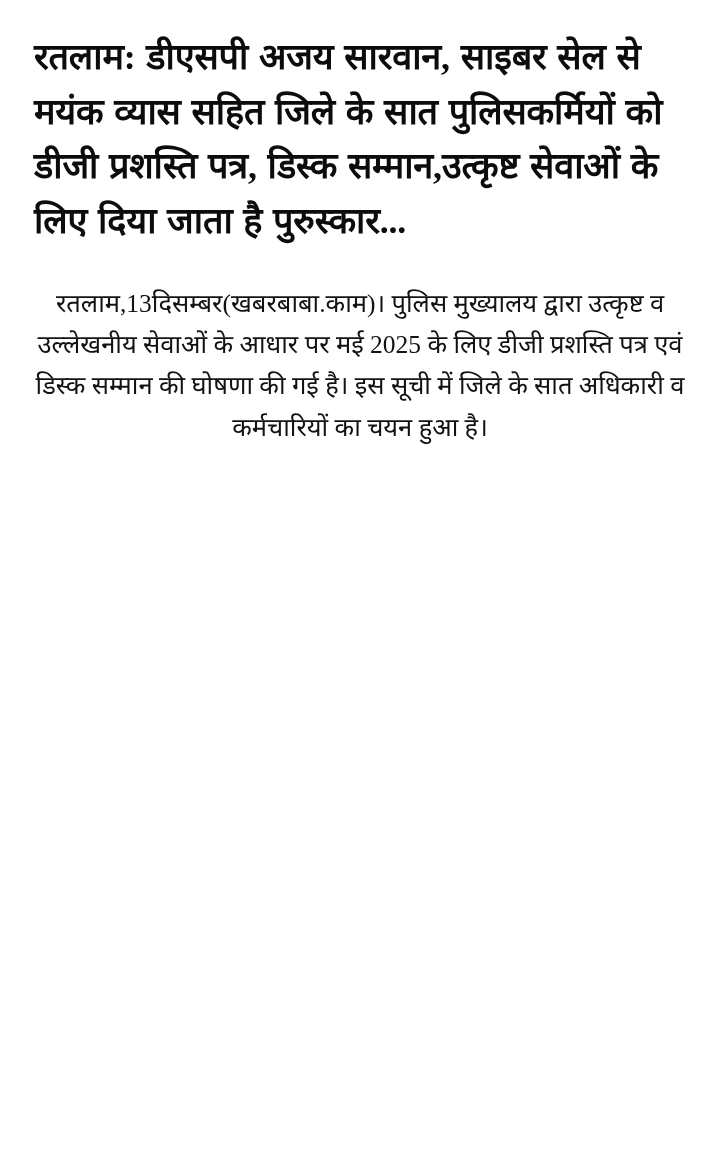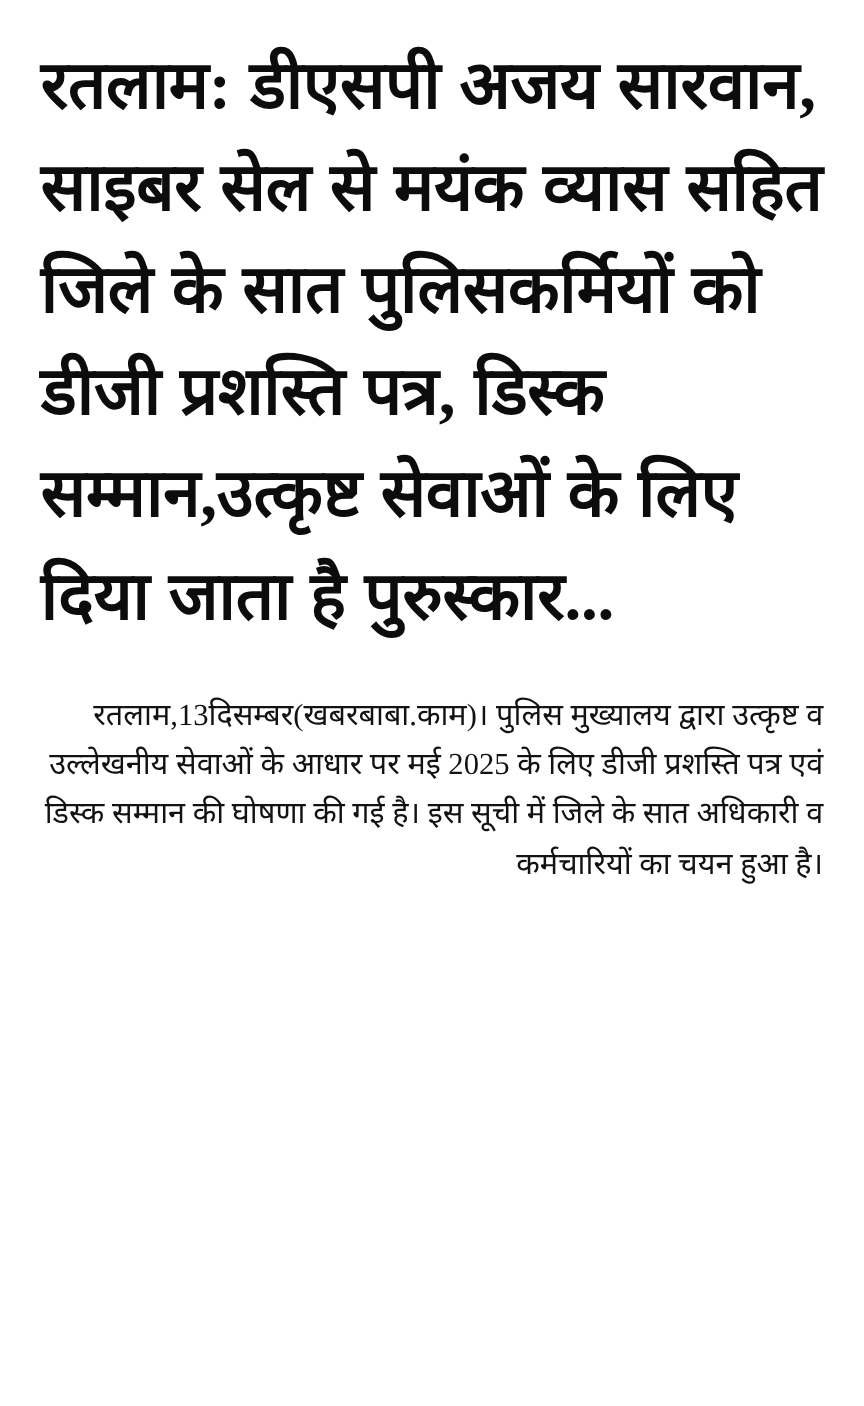--- a/index.html
+++ b/index.html
@@ -16,35 +16,35 @@
   .page {
     width: 720px;
     min-height: 1172px;
     box-sizing: border-box;
     padding: 30px 34px 20px 34px;
     background: #ffffff;
   }
   .article-headline {
     font-family: "Liberation Serif", "DejaVu Serif", serif;
     font-weight: 700;
-    font-size: 56px;
+    font-size: 36px;
     line-height: 1.52;
     letter-spacing: -0.2px;
     color: #0c0c0c;
     margin: 0 0 34px 0;
     word-spacing: 2px;
   }
   .article-body {
     font-family: "Liberation Serif", "DejaVu Serif", serif;
     font-weight: 400;
     font-size: 25.5px;
     line-height: 1.62;
     color: #121212;
     margin: 0;
-    text-align: right;
+    text-align: center;
   }
   .article-body p {
     margin: 0 0 18px 0;
   }
 </style>
 </head>
 <body>
 
 <div class="page">
 

